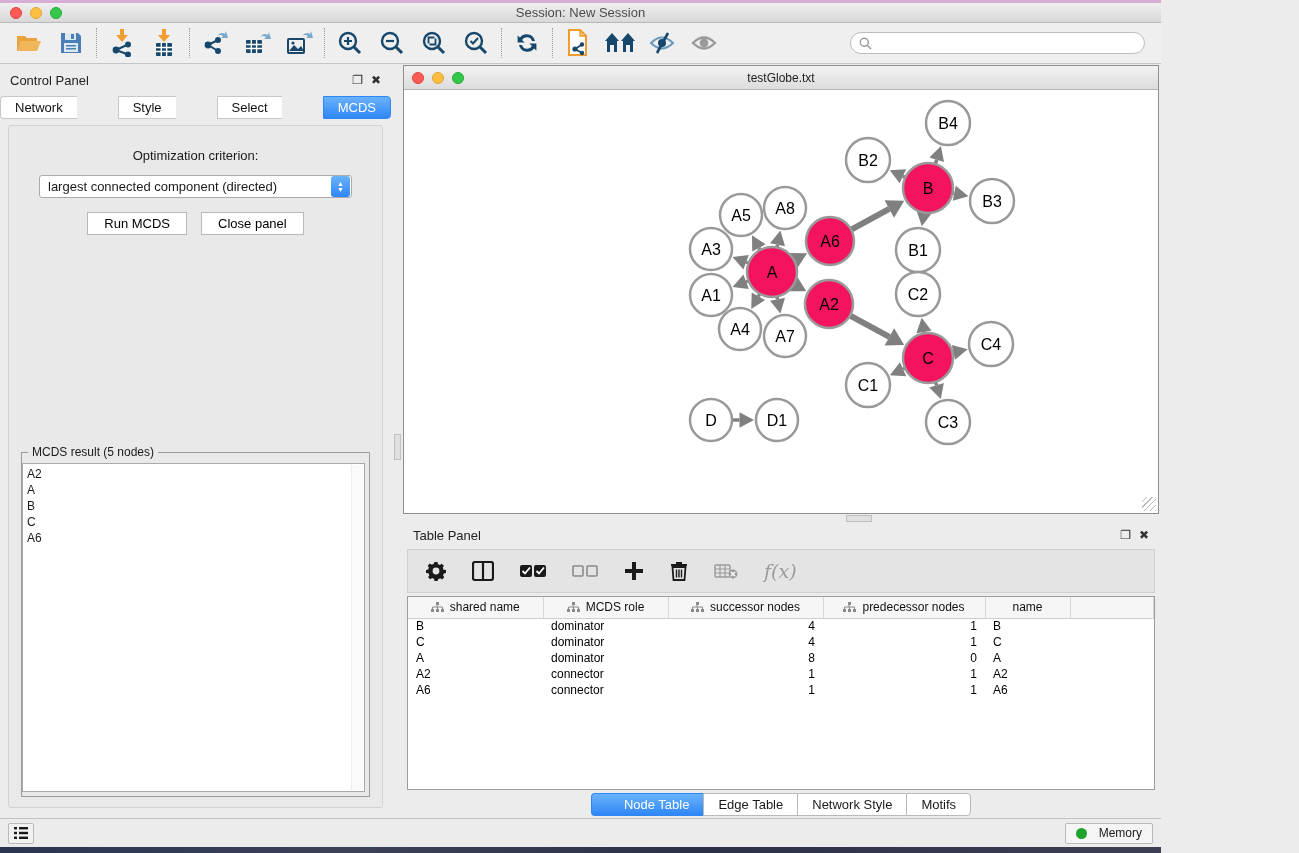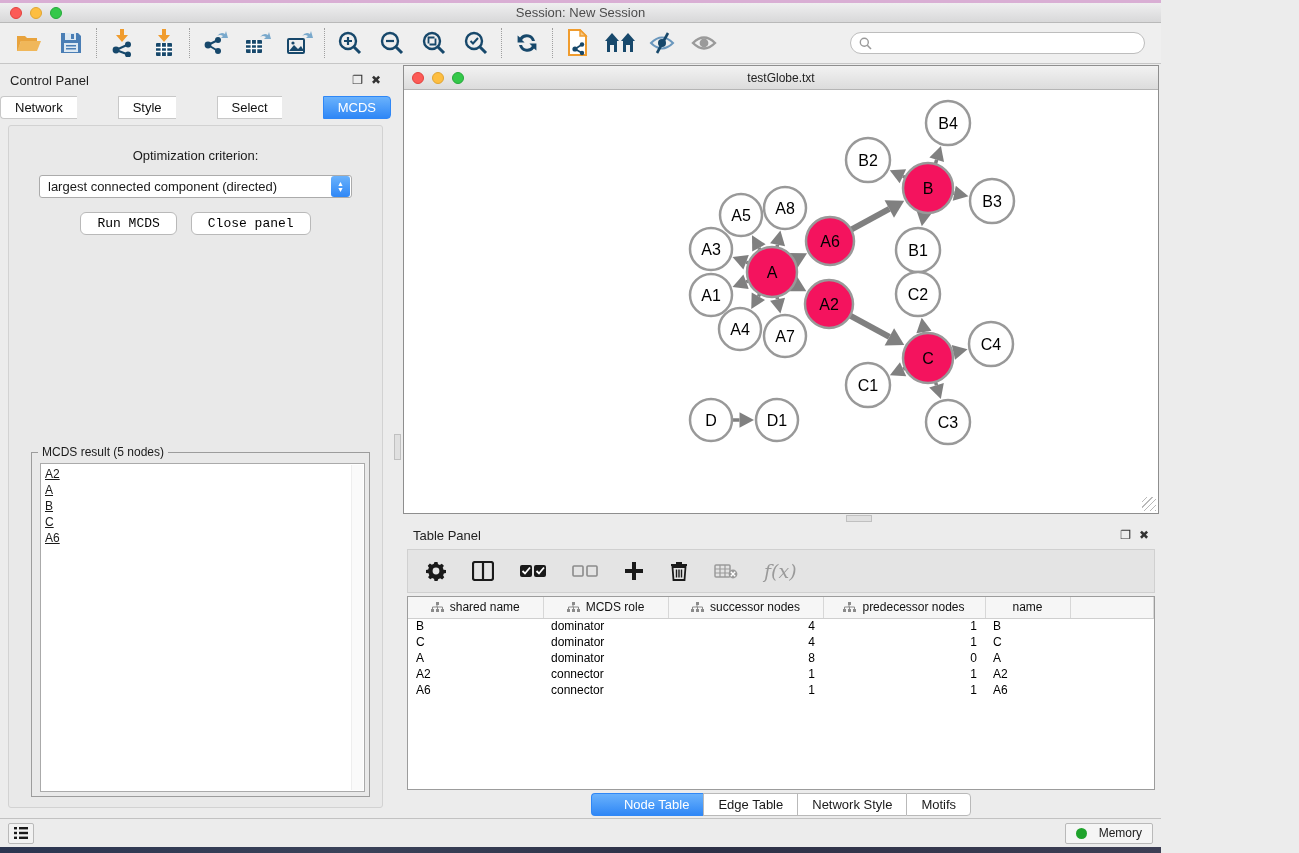--- a/index.html
+++ b/index.html
@@ -37,22 +37,22 @@
   .cp-tab:first-child{ border-radius:4px 0 0 4px; }
   .cp-tab:last-child{ border-right:1px solid #c8c8c8; border-radius:0 4px 4px 0; }
   .cp-tab.active { background:linear-gradient(#6ab2fc,#2f87f6); color:#fff; border-color:#2f87f6; }
   .cp-body { flex:1; margin:6px 8px 10px 8px; background:#e9e9e9; border:1px solid #d2d2d2; border-radius:3px; padding:10px 6px; display:flex; flex-direction:column; min-height:0;}
   .opt-label { text-align:center; margin-top:12px; font-size:13px; }
   .opt-select { margin:12px auto 0 auto; width:313px; height:23px; background:#fff; border:1px solid #ababab; border-radius:3px; display:flex; align-items:center; cursor:default;}
   .opt-select .val { flex:1; padding:0 8px; font-size:13px; white-space:nowrap; }
   .stepper { width:19px; height:21px; margin-right:1px; background:linear-gradient(#6ab2fc,#2f87f6); border-radius:3px; display:flex; flex-direction:column; align-items:center; justify-content:center; color:#fff; }
   .stepper span { font-size:7px; line-height:6px; }
   .cp-buttons { display:flex; justify-content:center; gap:14px; margin-top:14px; }
-  .pbtn { background:#fff; border:1px solid #b9b9b9; border-radius:6px; padding:3px 16px; font-size:13px; font-family:Liberation Mono, monospace; cursor:default; }
-  .result-box { margin-top:auto; height:345px; border:1px solid #9c9c9c; position:relative; padding:10px 4px 4px 8px; margin-left:16px; margin-right:6px;text-decoration:underline; }
+  .pbtn { background:#fff; border:1px solid #b9b9b9; border-radius:0; padding:3px 16px; font-size:13px; font-family:Liberation Sans, sans-serif; cursor:default; }
+  .result-box { margin-top:auto; height:345px; border:1px solid #9c9c9c; position:relative; padding:10px 4px 4px 0; margin-left:6px; margin-right:6px; }
   .result-legend { position:absolute; top:-8px; left:6px; background:#e9e9e9; padding:0 4px; font-size:12px; }
   .result-list { width:100%; height:100%; background:#fff; border:1px solid #aaa; overflow:hidden; position:relative; font-size:12px; padding:2px 4px; }
   .result-list .item { line-height:16px; }
   .result-scroll { position:absolute; top:1px; right:1px; bottom:1px; width:12px; background:#fafafa; border-left:1px solid #eee; }
 
   
   .vsplit { width:12px; position:relative; }
   .vsplit .grip { position:absolute; left:3px; top:370px; width:7px; height:26px; background:#e0e0e0; border:1px solid #c0c0c0; }
 
   

